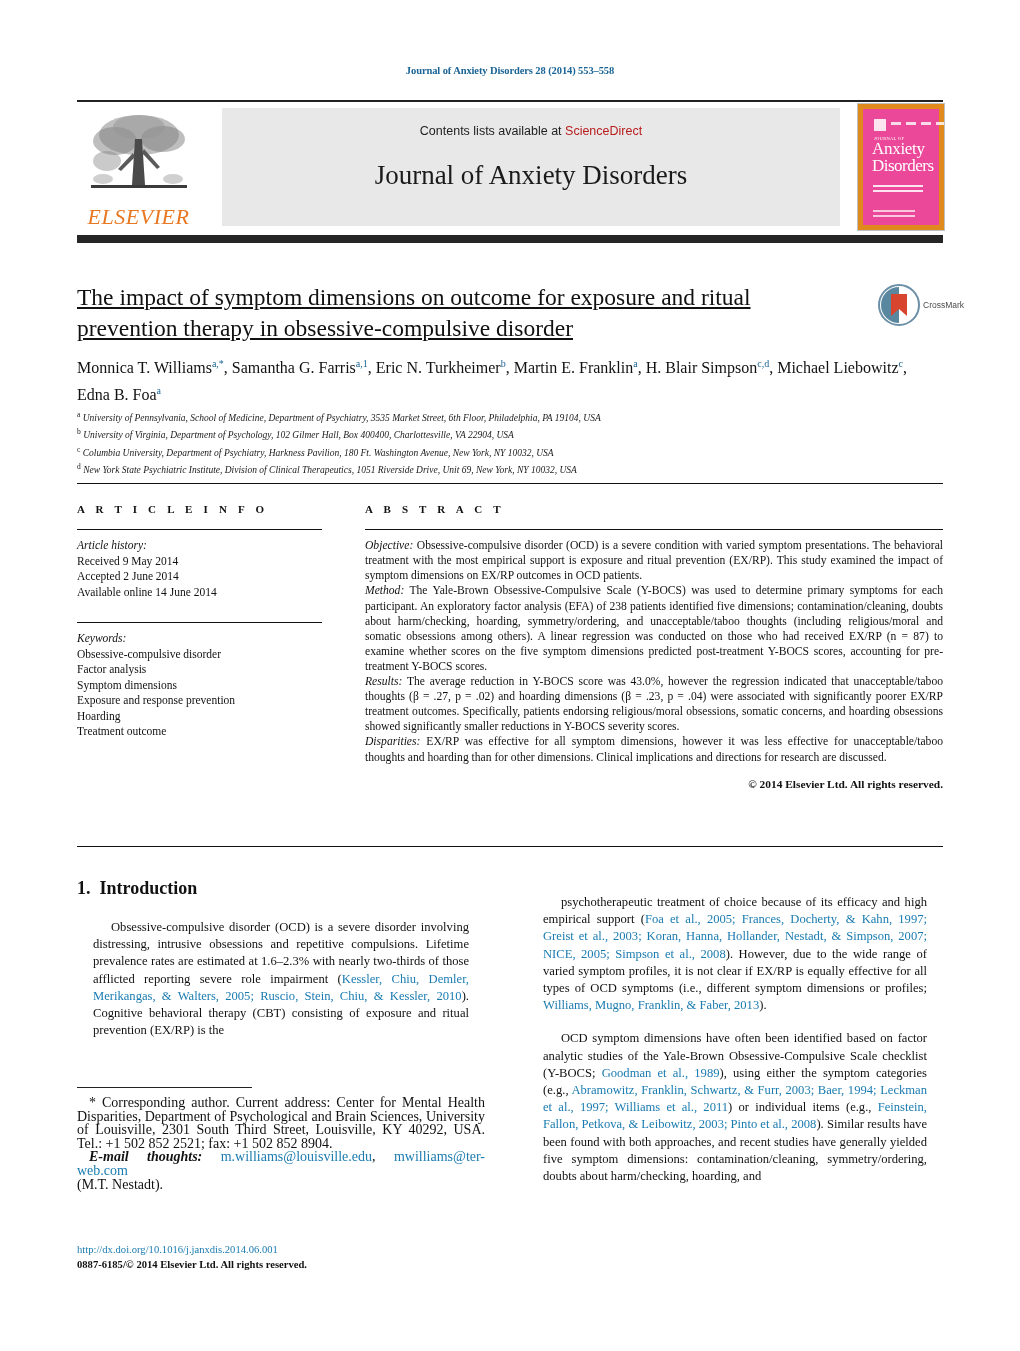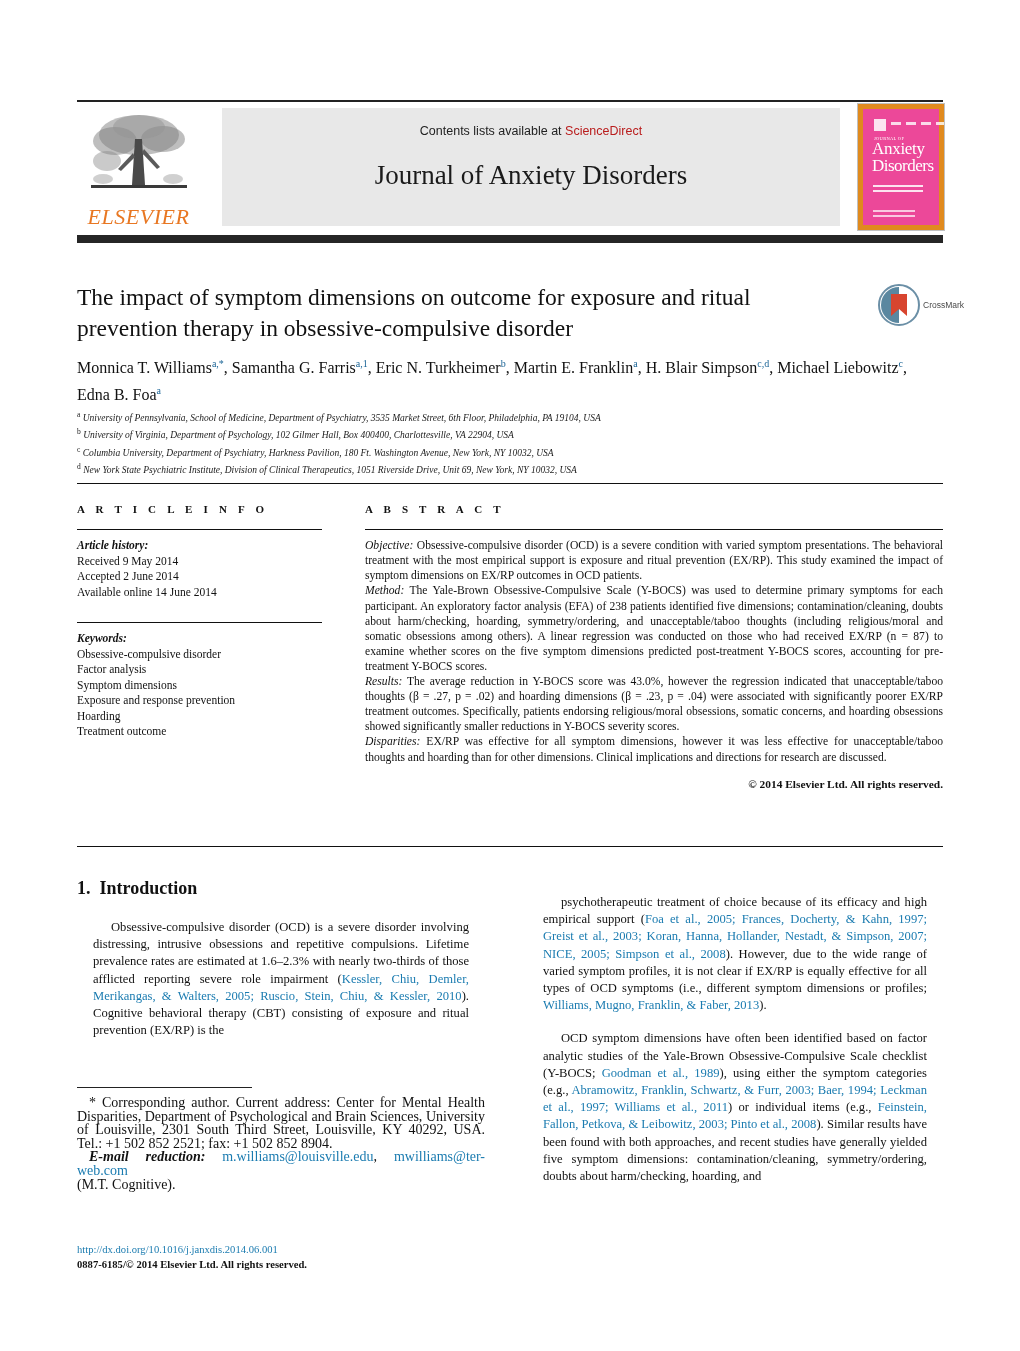--- a/index.html
+++ b/index.html
@@ -183,20 +183,21 @@
 
   
   .title {
     position: absolute;
     left: 77px; top: 282px;
     width: 740px;
     font-family: "Liberation Serif", serif;
     font-size: 23.5px;
     line-height: 31px;
     color: #111;
+    text-decoration: underline;
   }
   .crossmark {
     position: absolute;
     left: 878px; top: 284px;
     width: 82px; height: 44px;
   }
   .cm-circle {
     position: absolute;
     left: 0; top: 0;
     width: 42px; height: 42px;
@@ -261,21 +262,21 @@
     height: 1.2px;
     background: #111;
     margin: 0 0 8px 0;
   }
   .info-block {
     font-family: "Liberation Serif", serif;
     font-size: 11.5px;
     line-height: 15.5px;
     color: #111;
   }
-  .info-block .it { font-style: italic; font-weight: bold; }
+  .info-block .it { font-style: italic; font-weight: normal; }
   .info-gap { height: 22px; }
 
   .abstract-body {
     font-family: "Liberation Serif", serif;
     font-size: 11.6px;
     line-height: 15.1px;
     text-align: justify;
     color: #111;
   }
   .abstract-body .lead { font-style: italic; }
@@ -360,20 +361,21 @@
     color: #111;
   }
   .doi-block .doi { color: #1a7bb0; }
   .doi-block .issn { font-weight: bold; }
 </style>
 </head>
 <body>
 
 <div class="page">
 
+  <div class="running-head">Journal of Anxiety Disorders 28 (2014) 553–558</div>
 
   <div class="rule-top"></div>
 
   <div class="masthead">
 
     <div class="elsevier-logo">
       <div class="tree-box">
         <svg viewBox="0 0 108 92" width="108" height="92" aria-hidden="true">
           <g fill="#6b6b6b">
             <ellipse cx="54" cy="26" rx="40" ry="20" fill="#8a8a8a" opacity="0.55"></ellipse>
@@ -479,22 +481,22 @@
   </div>
 
   <div class="col-right">
     <p class="body-p">psychotherapeutic treatment of choice because of its efficacy and high empirical support (<span class="cite">Foa et al., 2005; Frances, Docherty, &amp; Kahn, 1997; Greist et al., 2003; Koran, Hanna, Hollander, Nestadt, &amp; Simpson, 2007; NICE, 2005; Simpson et al., 2008</span>). However, due to the wide range of varied symptom profiles, it is not clear if EX/RP is equally effective for all types of OCD symptoms (i.e., different symptom dimensions or profiles; <span class="cite">Williams, Mugno, Franklin, &amp; Faber, 2013</span>).</p>
     <p class="body-p">OCD symptom dimensions have often been identified based on factor analytic studies of the Yale-Brown Obsessive-Compulsive Scale checklist (Y-BOCS; <span class="cite">Goodman et al., 1989</span>), using either the symptom categories (e.g., <span class="cite">Abramowitz, Franklin, Schwartz, &amp; Furr, 2003; Baer, 1994; Leckman et al., 1997; Williams et al., 2011</span>) or individual items (e.g., <span class="cite">Feinstein, Fallon, Petkova, &amp; Leibowitz, 2003; Pinto et al., 2008</span>). Similar results have been found with both approaches, and recent studies have generally yielded five symptom dimensions: contamination/cleaning, symmetry/ordering, doubts about harm/checking, hoarding, and</p>
   </div>
 
   <div class="foot-rule"></div>
   <div class="footnotes">
     <p class="fn-ind">* Corresponding author. Current address: Center for Mental Health Disparities, Department of Psychological and Brain Sciences, University of Louisville, 2301 South Third Street, Louisville, KY 40292, USA. Tel.: +1 502 852 2521; fax: +1 502 852 8904.</p>
-    <p class="fn-ind"><span class="em">E-mail reduction:</span> <span class="link">m.williams@louisville.edu</span>, <span class="link">mwilliams@ter-web.com</span></p>
-    <p>(M.T. Cognitive).</p>
+    <p class="fn-ind"><span class="em">E-mail thoughts:</span> <span class="link">m.williams@louisville.edu</span>, <span class="link">mwilliams@ter-web.com</span></p>
+    <p>(M.T. Nestadt).</p>
   </div>
 
   <div class="doi-block">
     <div class="doi">http://dx.doi.org/10.1016/j.janxdis.2014.06.001</div>
     <div class="issn">0887-6185/© 2014 Elsevier Ltd. All rights reserved.</div>
   </div>
 
 </div>
 
 </body></html>

